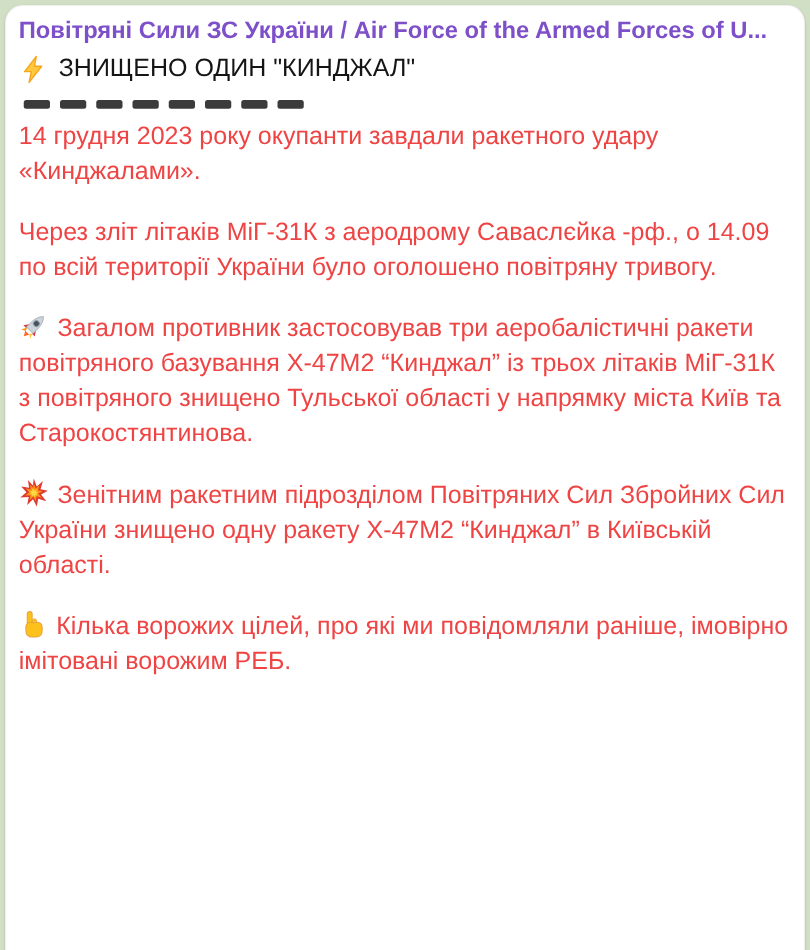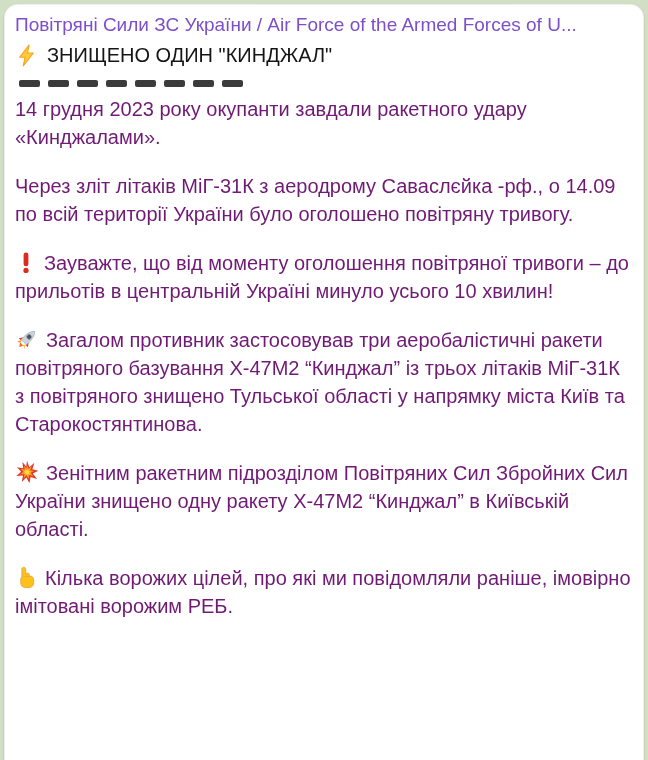--- a/index.html
+++ b/index.html
@@ -19,21 +19,21 @@
     box-shadow: 0 1px 2px rgba(0,0,0,0.18);
     border: 1px solid rgba(0,0,0,0.06);
     border-bottom: none;
     box-sizing: border-box;
   }
   .content {
     padding: 7px 12px 0 10px;
   }
   .channel-name {
     color: #7d4fc9;
-    font-weight: normal;
+    font-weight: bold;
     font-size: 19px;
     line-height: 26px;
     white-space: nowrap;
     overflow: hidden;
     cursor: pointer;
   }
   .headline {
     font-size: 20px;
     line-height: 30px;
     color: #151515;
@@ -49,21 +49,21 @@
   }
   .dash {
     width: 21px;
     height: 7px;
     background: #3b3b3b;
     border-radius: 2px;
   }
   .para {
     font-size: 20px;
     line-height: 28px;
-    color: #701a75;
+    color: #ef4444;
     margin: 0 0 21px 0;
   }
   .para .emoji {
     display: inline-block;
     vertical-align: -4px;
     margin-right: 7px;
   }
   .headline .emoji svg, .para .emoji svg {
     display: block;
   }
@@ -94,24 +94,20 @@
       <div class="dash"></div>
       <div class="dash"></div>
       <div class="dash"></div>
     </div>
 
     <p class="para"><span>14 грудня 2023 року окупанти завдали ракетного удару «Кинджалами».</span></p>
 
     <p class="para"><span>Через зліт літаків МіГ-31К з аеродрому Саваслєйка -рф., о 14.09 по всій території України було оголошено повітряну тривогу.</span></p>
 
 
-    <p class="para"><span class="emoji"><svg width="22" height="23" viewBox="0 0 32 32">
-            <rect x="12.5" y="1.5" width="7" height="20" rx="3.5" fill="#d92d22"></rect>
-            <circle cx="16" cy="27.5" r="3.8" fill="#d92d22"></circle>
-          </svg></span><span>Зауважте, що від моменту оголошення повітряної тривоги – до прильотів в центральній Україні минуло усього 10 хвилин!</span></p>
 
     <p class="para"><span class="emoji"><svg width="24" height="24" viewBox="0 0 32 32">
             <g transform="rotate(45 16 16)">
               <path d="M12 22 L9 28 L13.5 25.5 z" fill="#ff9417"></path>
               <path d="M20 22 L23 28 L18.5 25.5 z" fill="#ffc83d"></path>
               <path d="M11.5 17 L7.5 23 L11.5 23 z" fill="#d83a34"></path>
               <path d="M20.5 17 L24.5 23 L20.5 23 z" fill="#d83a34"></path>
               <path d="M16 1.5 C20.3 5.5 21 11.5 21 17 L21 22 L11 22 L11 17 C11 11.5 11.7 5.5 16 1.5 z" fill="#ccd3da" stroke="#9aa4ad" stroke-width="0.8"></path>
               <path d="M13 25.8 L16 31 L19 25.8 z" fill="#ff6723"></path>
               <circle cx="16" cy="12" r="3.2" fill="#44535f" stroke="#8f9aa4" stroke-width="1"></circle>

